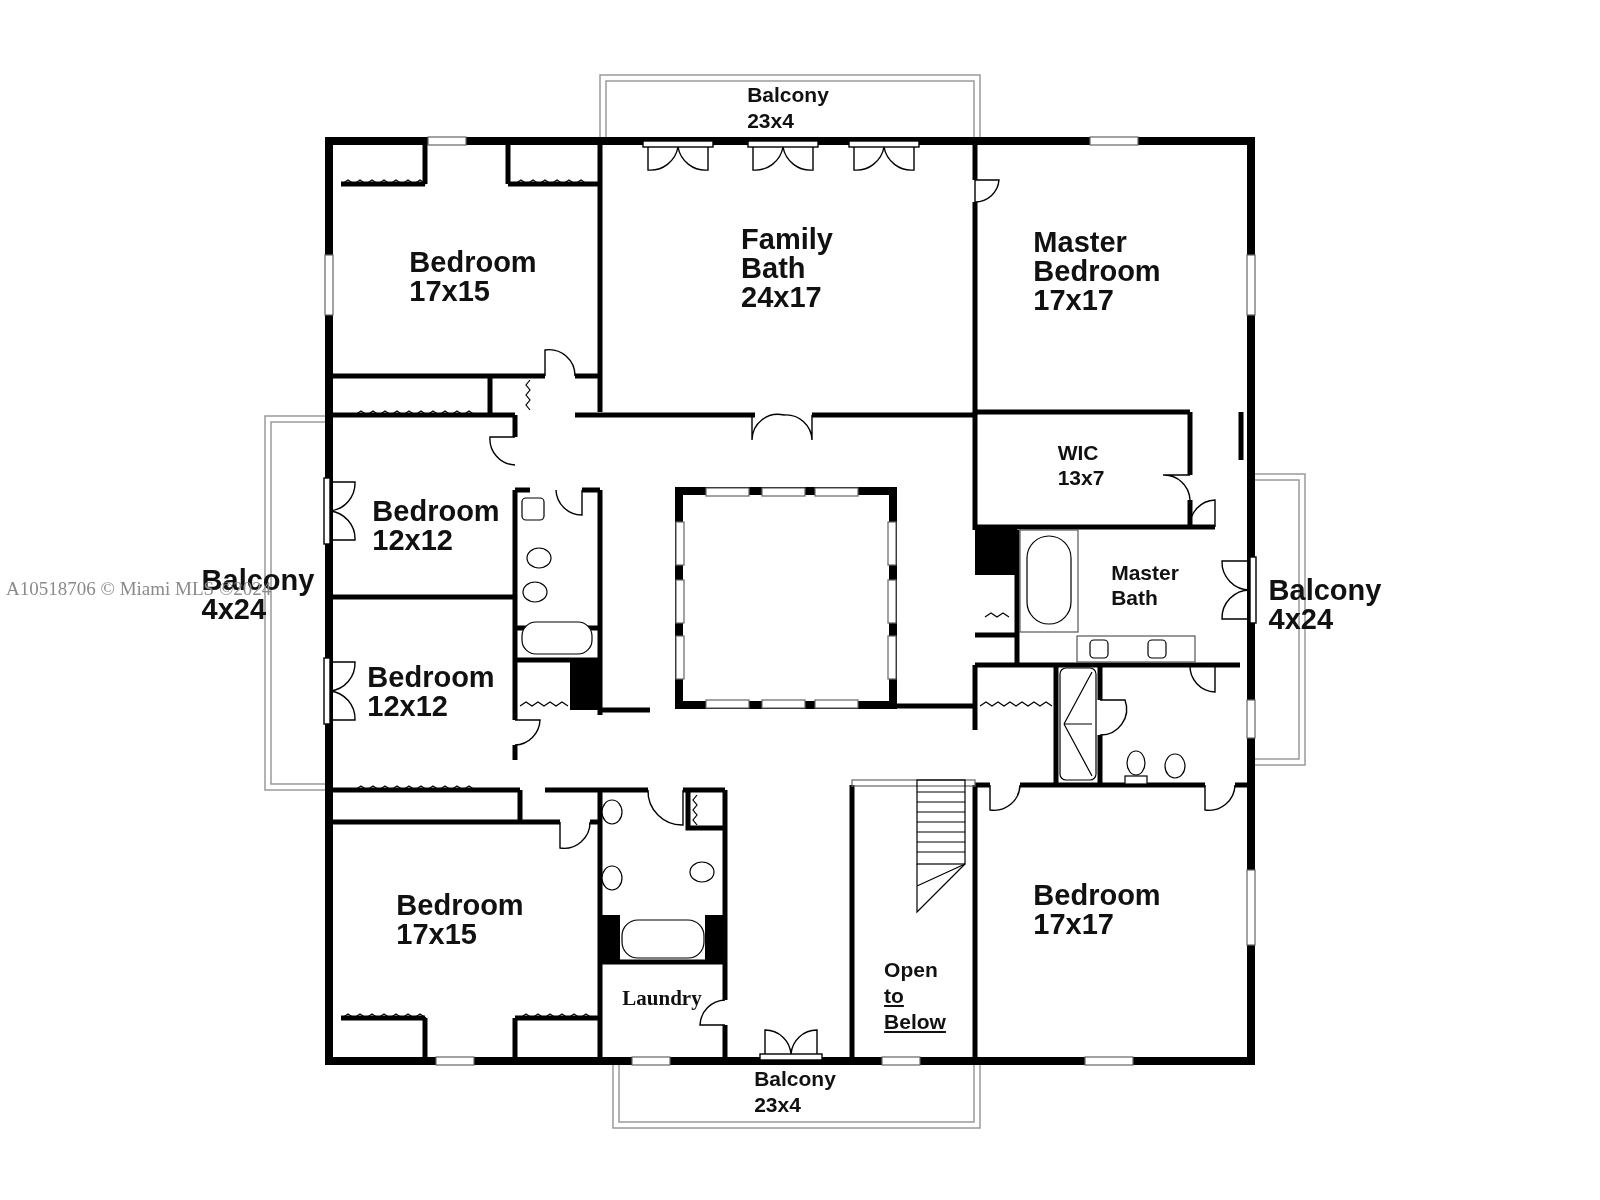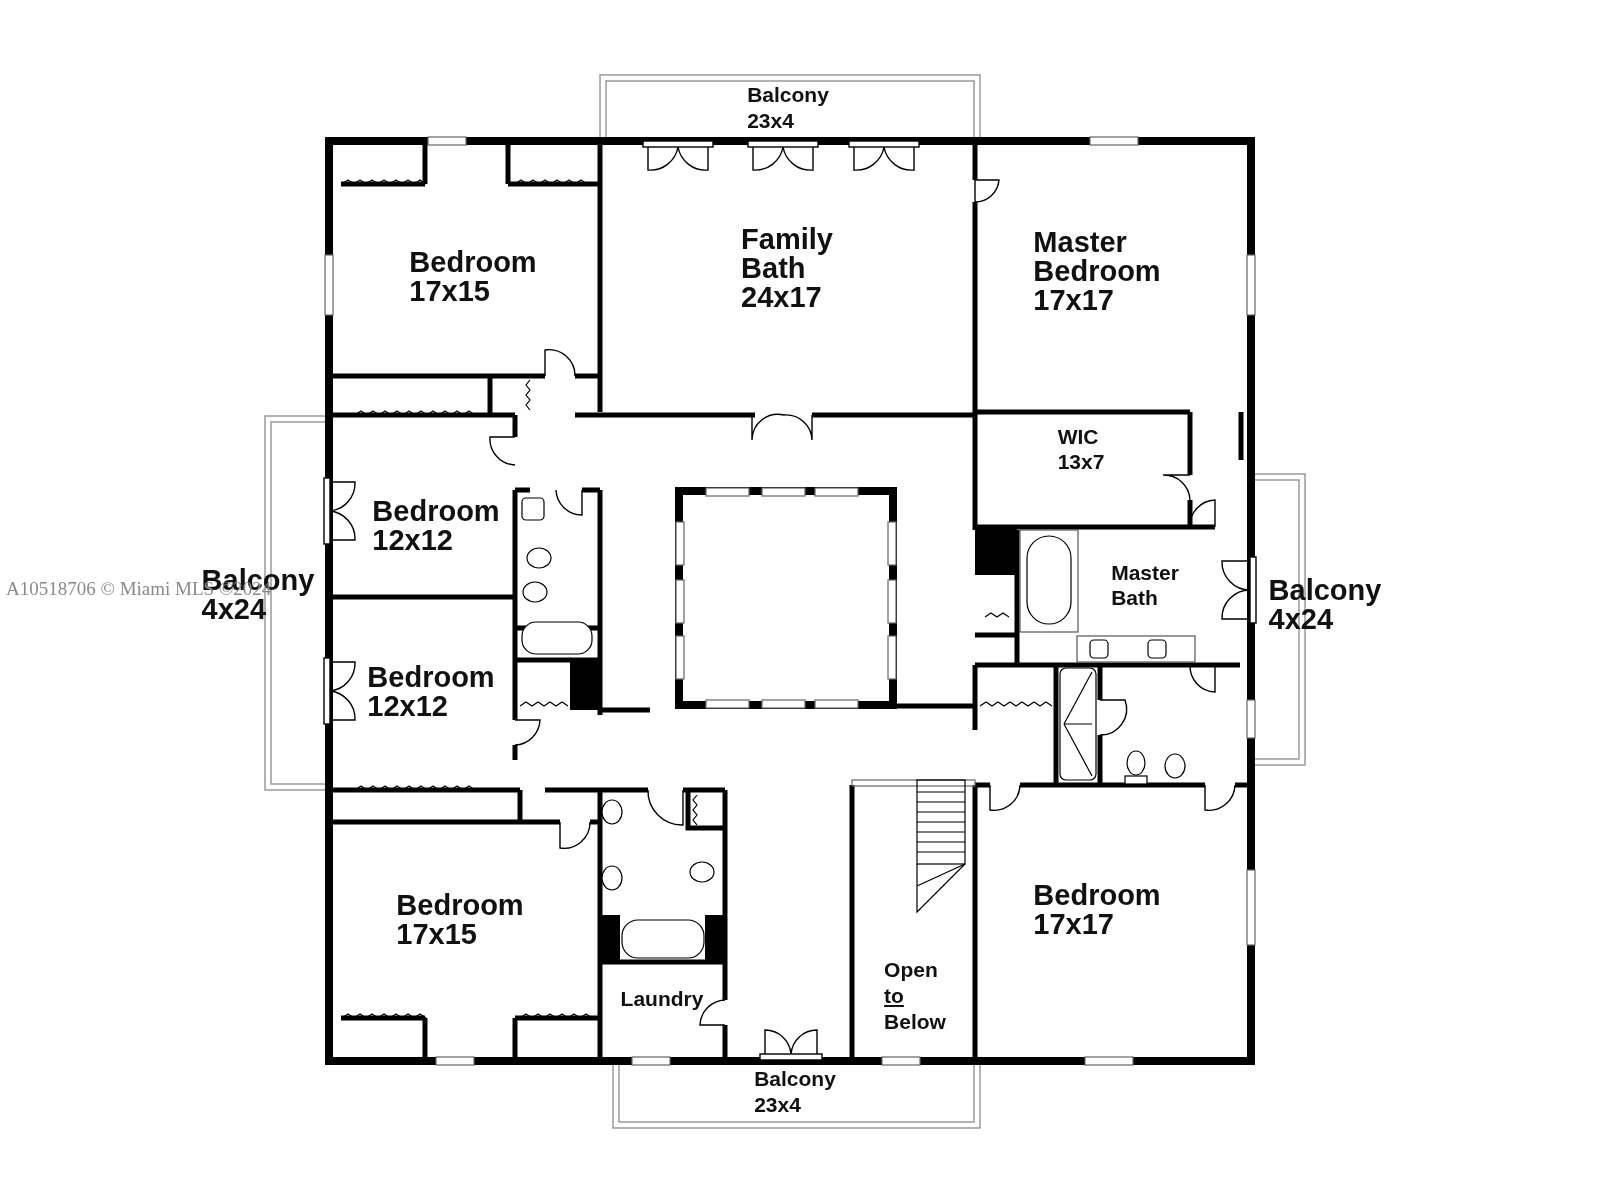--- a/index.html
+++ b/index.html
@@ -248,39 +248,39 @@
   <span>17x17</span>
 </div>
 <div class="lbl big" style="left:436px;top:497px;">
   <span>Bedroom</span>
   <span>12x12</span>
 </div>
 <div class="lbl big" style="left:431px;top:663px;">
   <span>Bedroom</span>
   <span>12x12</span>
 </div>
-<div class="lbl med" style="left:1081px;top:426px;">
+<div class="lbl med" style="left:1081px;top:442px;">
   <span>WIC</span>
   <span style="margin-top:4px;">13x7</span>
 </div>
 <div class="lbl med" style="left:1145px;top:562px;">
   <span>Master</span>
   <span style="margin-top:4px;">Bath</span>
 </div>
 <div class="lbl big" style="left:460px;top:891px;">
   <span>Bedroom</span>
   <span>17x15</span>
 </div>
-<div class="lbl med" style="left:662px;top:988px;">
+<div class="lbl med" style="left:662px;top:988px;font-family:Liberation Serif, serif;">
   <span>Laundry</span>
 </div>
 <div class="lbl med" style="left:915px;top:959px;">
   <span>Open</span>
   <span style="margin-top:5px;text-decoration:underline;">to</span>
-  <span style="margin-top:5px;">Below</span>
+  <span style="margin-top:5px;text-decoration:underline;">Below</span>
 </div>
 <div class="lbl big" style="left:1097px;top:881px;">
   <span>Bedroom</span>
   <span>17x17</span>
 </div>
 
 <div class="lbl med" style="left:788px;top:84px;">
   <span>Balcony</span>
   <span style="margin-top:5px;">23x4</span>
 </div>

